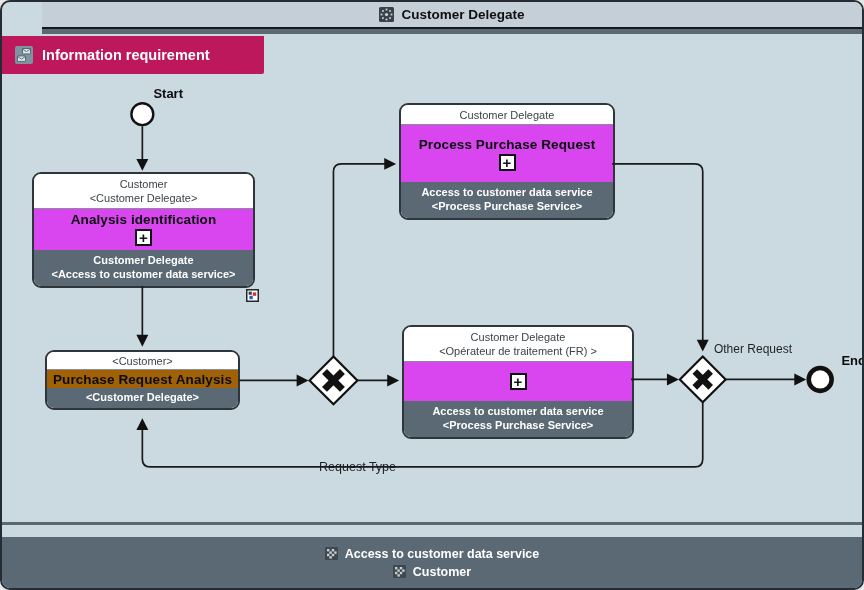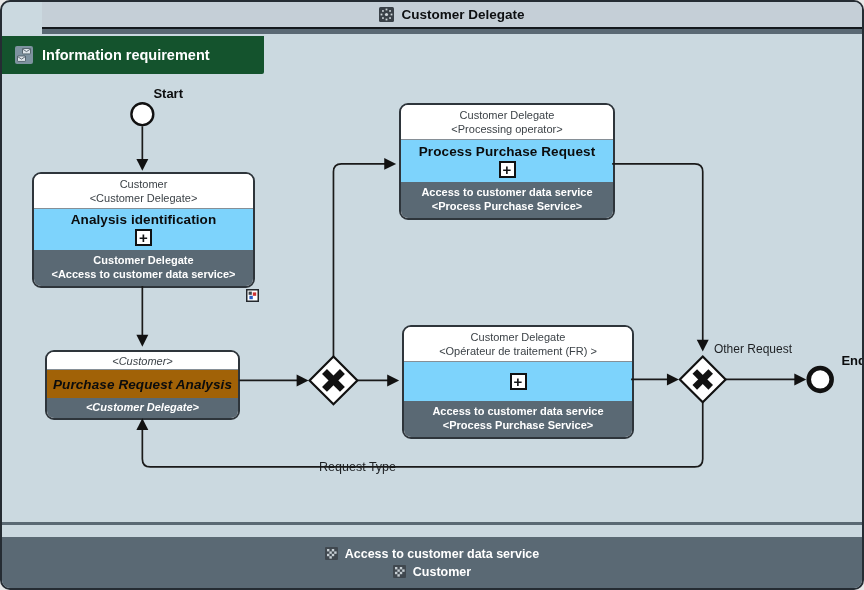--- a/index.html
+++ b/index.html
@@ -18,21 +18,21 @@
     height:27px; background:#c5cfd7; border-bottom:2px solid #14181c;
     display:flex; align-items:center; justify-content:center; gap:7px;
   }
   .titlebar-text { font-weight:bold; font-size:13.5px; color:#0d0f11; }
 
   .frame-top-strip { height:5px; background:#5a6974; }
 
   
   .frame-header {
     position:absolute; left:0; top:34px; width:262px; height:38px;
-    background:#14532d; display:flex; align-items:center; gap:9px;
+    background:#be185d; display:flex; align-items:center; gap:9px;
     padding-left:13px; border-bottom-right-radius:2px;
   }
   .frame-title { color:#fff; font-weight:bold; font-size:14.5px; }
 
   
   .frame-bottom-strip { position:absolute; left:0; right:0; top:520px; height:3px; background:#5a6974; }
   .participants {
     position:absolute; left:0; right:0; bottom:0; height:51px; background:#5a6974;
     display:flex; flex-direction:column; align-items:center; justify-content:center; gap:1px;
   }
@@ -42,21 +42,21 @@
   
   .task {
     position:absolute; border:2px solid #2e353b; border-radius:9px;
     background:#fff; overflow:hidden; display:flex; flex-direction:column;
   }
   .task-header {
     background:#fff; color:#3c4247; font-size:11px; line-height:1.3;
     text-align:center; padding:3px 3px 2px; border-bottom:1px solid #868f96;
   }
   .task-body {
-    flex:1; background:#7dd3fc; display:flex; flex-direction:column;
+    flex:1; background:#d946ef; display:flex; flex-direction:column;
     align-items:center; justify-content:center; gap:2px; padding:2px 0;
   }
   .task--gray .task-body { background:#a16207; }
   .task-title { font-weight:bold; font-size:13.5px; color:#0b0c0d; letter-spacing:0.1px; }
   .subprocess-marker {
     width:17px; height:17px; border:2px solid #101214; background:#fff;
     display:flex; align-items:center; justify-content:center;
     font-weight:bold; font-size:15px; line-height:13px; color:#101214;
   }
   .task-footer {
@@ -134,36 +134,35 @@
     </div>
   </div>
 
   <svg class="data-icon" width="13" height="13" viewBox="0 0 13 13">
     <rect x="0.75" y="0.75" width="11.5" height="11.5" fill="#fff" stroke="#23282d" stroke-width="1.5"></rect>
     <rect x="2.6" y="2.6" width="3.2" height="3.2" fill="#3a4148"></rect>
     <rect x="6.8" y="3.4" width="3.4" height="3.4" fill="#cc3333"></rect>
     <rect x="3.4" y="6.8" width="3.4" height="3.4" fill="#2b5fc7"></rect>
   </svg>
 
-  <div class="task task--gray" style="left:43px; top:348px; width:195px; height:70px;font-style:italic;">
+  <div class="task task--gray" style="left:43px; top:348px; width:195px; height:60px;">
     <div class="task-header" style="padding:2px 3px 1px;">
       <div>&lt;Customer&gt;</div>
     </div>
     <div class="task-body" style="padding:1px 0;">
       <div class="task-title">Purchase Request Analysis</div>
     </div>
     <div class="task-footer" style="padding:2px 3px 3px;">
       <div>&lt;Customer Delegate&gt;</div>
     </div>
   </div>
 
   <div class="task" style="left:397px; top:101px; width:216px; height:117px;">
     <div class="task-header">
       <div>Customer Delegate</div>
-      <div>&lt;Processing operator&gt;</div>
     </div>
     <div class="task-body">
       <div class="task-title">Process Purchase Request</div>
       <div class="subprocess-marker">+</div>
     </div>
     <div class="task-footer">
       <div>Access to customer data service</div>
       <div>&lt;Process Purchase Service&gt;</div>
     </div>
   </div>

